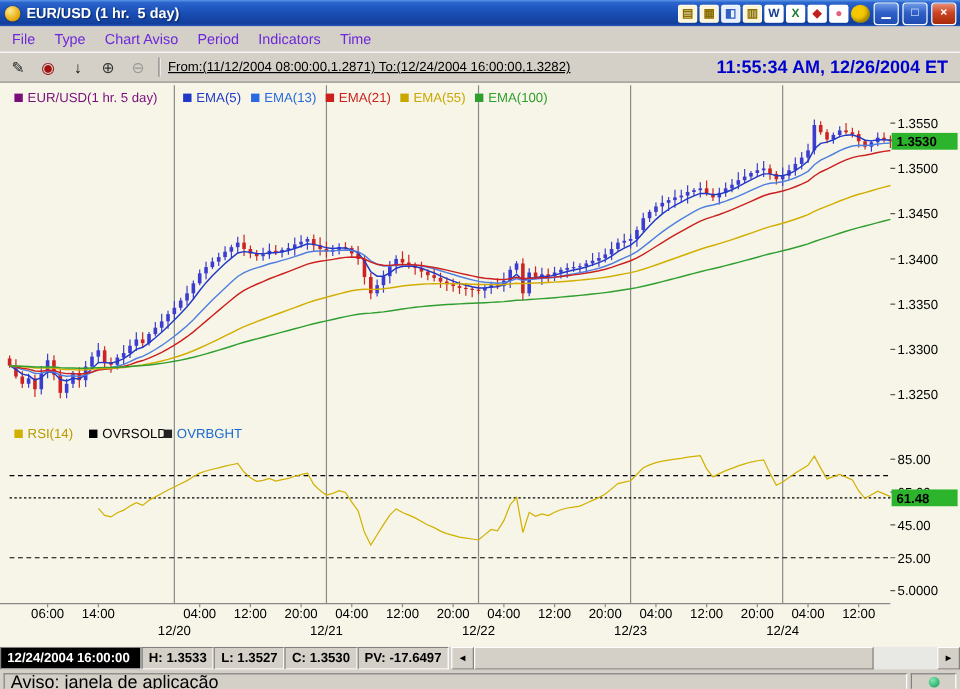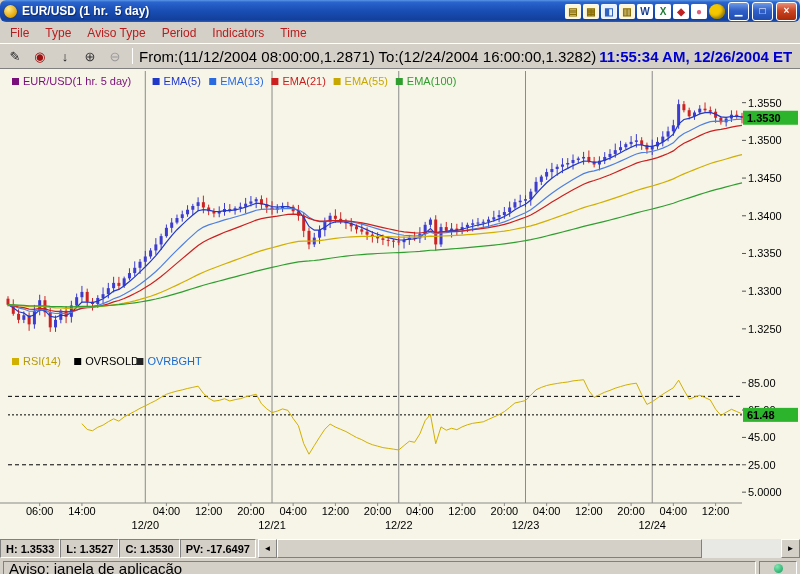--- a/index.html
+++ b/index.html
@@ -1,48 +1,48 @@
 <!DOCTYPE html>
 <html><head>
 <meta charset="utf-8">
 <style>
   html,body{margin:0;padding:0;width:800px;height:574px;overflow:hidden;
     font-family:"Liberation Sans",sans-serif;background:#d4d0c8;font-size:11px;}
   .window{width:800px;height:574px;display:flex;flex-direction:column;}
 
   
   .titlebar{height:22px;flex:0 0 22px;display:flex;align-items:center;padding-left:4px;
-    background:linear-gradient(180deg,#5a96e8 0%,#2a64cc 10%,#1b50b8 45%,#123f9b 90%,#2a5cc0 100%);border-radius:6px;}
+    background:linear-gradient(180deg,#5a96e8 0%,#2a64cc 10%,#1b50b8 45%,#123f9b 90%,#2a5cc0 100%);}
   .app-icon{width:13px;height:13px;border-radius:50%;
     background:radial-gradient(circle at 35% 30%,#ffe98a,#e3a400 70%,#8a6100);
     box-shadow:0 0 1px #000;}
   .title{color:#fff;font-weight:bold;font-size:12px;margin-left:5px;white-space:pre;
     text-shadow:1px 1px 1px #0a2a6a;}
   .tb-icons{margin-left:auto;display:flex;align-items:center;gap:2px;padding-right:3px;}
   .tb-ico{width:16px;height:15px;border-radius:2px;display:flex;align-items:center;
     justify-content:center;font-size:10px;font-weight:bold;
     box-shadow:inset 0 0 0 1px rgba(255,255,255,.4);}
   .tb-ico.round{border-radius:50%;box-shadow:inset -2px -2px 3px rgba(0,0,0,.35);}
   .wbtn{width:19px;height:17px;border:1px solid #fff;border-radius:3px;color:#fff;
     font-size:10px;line-height:10px;display:flex;align-items:center;justify-content:center;
     margin-left:1px;background:linear-gradient(#6f9ae6,#2f5fc8 45%,#1f4cb0);}
   .wbtn.close{background:linear-gradient(#e89078,#cc4422 45%,#a82a08);font-weight:bold;}
 
   
   .menubar{height:21px;flex:0 0 21px;display:flex;align-items:center;background:#d4d0c8;
     font-size:12px;padding-left:2px;}
-  .menu-item{padding:2px 8px;color:#b91c1c;}
+  .menu-item{padding:2px 8px;color:#6d28d9;}
 
   
   .toolbar{height:24px;flex:0 0 24px;display:flex;align-items:center;background:#d4d0c8;
     border-top:1px solid #ffffff;border-bottom:1px solid #808080;padding:0 4px;gap:3px;}
   .tool-btn{width:20px;height:19px;display:flex;align-items:center;justify-content:center;
     font-size:13px;color:#222;border:1px solid transparent;}
   .tool-sep{width:1px;height:16px;background:#808080;border-right:1px solid #fff;margin:0 3px;}
-  .range-text{color:#000;font-size:15px;white-space:pre;}
+  .range-text{color:#000;font-size:11px;white-space:pre;text-decoration:underline;}
   .clock-text{margin-left:auto;color:#0000cc;font-weight:bold;font-size:15px;padding-right:6px;white-space:pre;}
 
   
   .chart-region{flex:0 0 470px;height:470px;position:relative;background:#f6f5e7;}
   #chart-svg{position:absolute;left:0;top:0;}
   #chart-svg text{font-family:"Liberation Sans",sans-serif;font-size:11px;}
 
   
   .statusbar{height:19px;flex:0 0 19px;display:flex;align-items:stretch;background:#d4d0c8;
     font-weight:bold;font-size:11px;}
@@ -85,21 +85,21 @@
         <span class="tb-ico round" style="background: rgb(244, 199, 0); color: rgb(138, 109, 0);"></span>
         <span class="wbtn">▁</span>
         <span class="wbtn">□</span>
         <span class="wbtn close">×</span>
       </div>
   </div>
 
   <div class="menubar">
       <span class="menu-item">File</span>
       <span class="menu-item">Type</span>
-      <span class="menu-item">Aviso Type</span>
+      <span class="menu-item">Chart Aviso</span>
       <span class="menu-item">Period</span>
       <span class="menu-item">Indicators</span>
       <span class="menu-item">Time</span>
     </div>
 
   <div class="toolbar">
     <span id="tool-buttons" style="display:flex;gap:3px;">
         <span class="tool-btn" style="color: rgb(34, 34, 34);">✎</span>
         <span class="tool-btn" style="color: rgb(160, 16, 16);">◉</span>
         <span class="tool-btn" style="color: rgb(17, 17, 17);">↓</span>
@@ -489,20 +489,21 @@
         <text x="715.5971223021583" y="446" fill="#000" text-anchor="middle">12:00</text>
         <text x="145.29496402877697" y="460" fill="#000" text-anchor="middle">12/20</text>
         <text x="272.0287769784173" y="460" fill="#000" text-anchor="middle">12/21</text>
         <text x="398.76258992805754" y="460" fill="#000" text-anchor="middle">12/22</text>
         <text x="525.4964028776978" y="460" fill="#000" text-anchor="middle">12/23</text>
         <text x="652.2302158273382" y="460" fill="#000" text-anchor="middle">12/24</text>
       </svg>
   </div>
 
   <div class="statusbar">
+    <div class="scell dark">12/24/2004 16:00:00</div>
     <div class="scell">H: 1.3533</div>
     <div class="scell">L: 1.3527</div>
     <div class="scell">C: 1.3530</div>
     <div class="scell">PV: -17.6497</div>
     <div class="hscroll">
       <div class="sb-btn">◄</div>
       <div class="sb-thumb"></div>
       <div class="sb-track"></div>
       <div class="sb-btn">►</div>
     </div>

